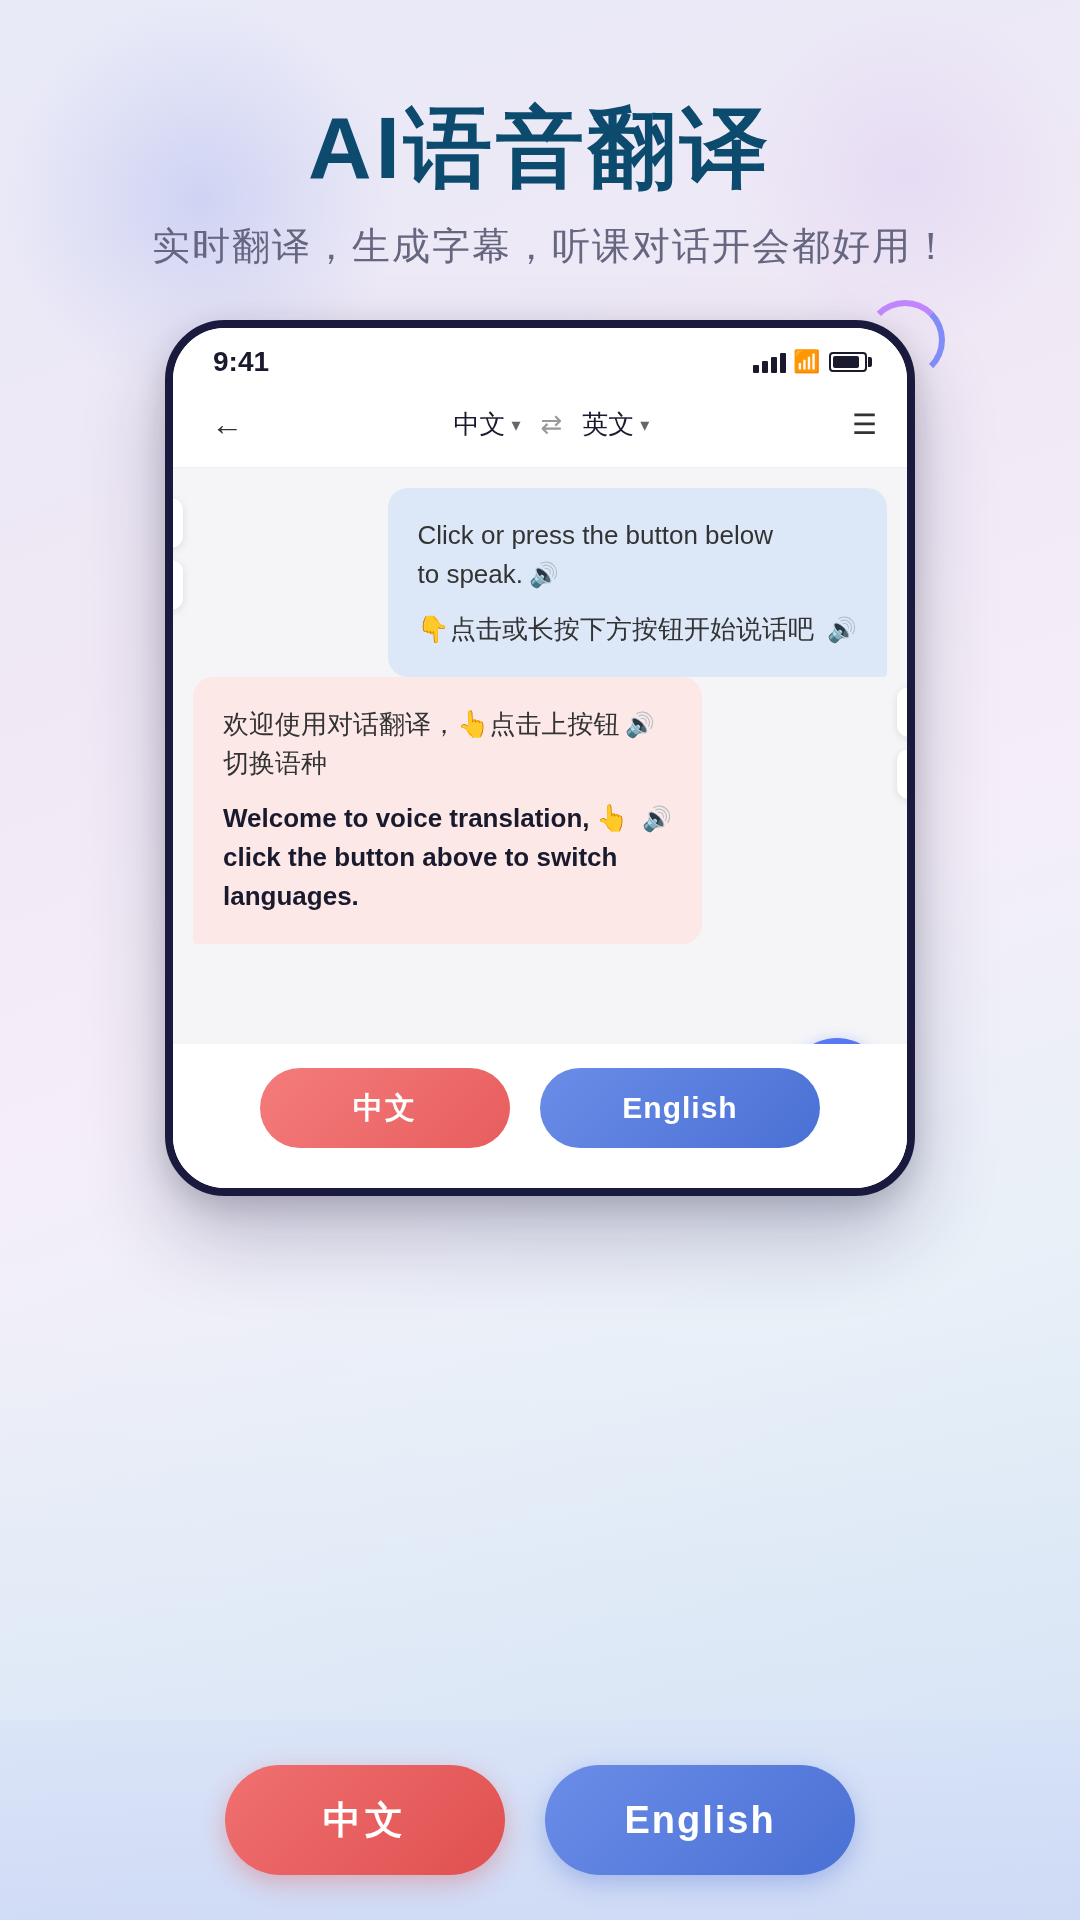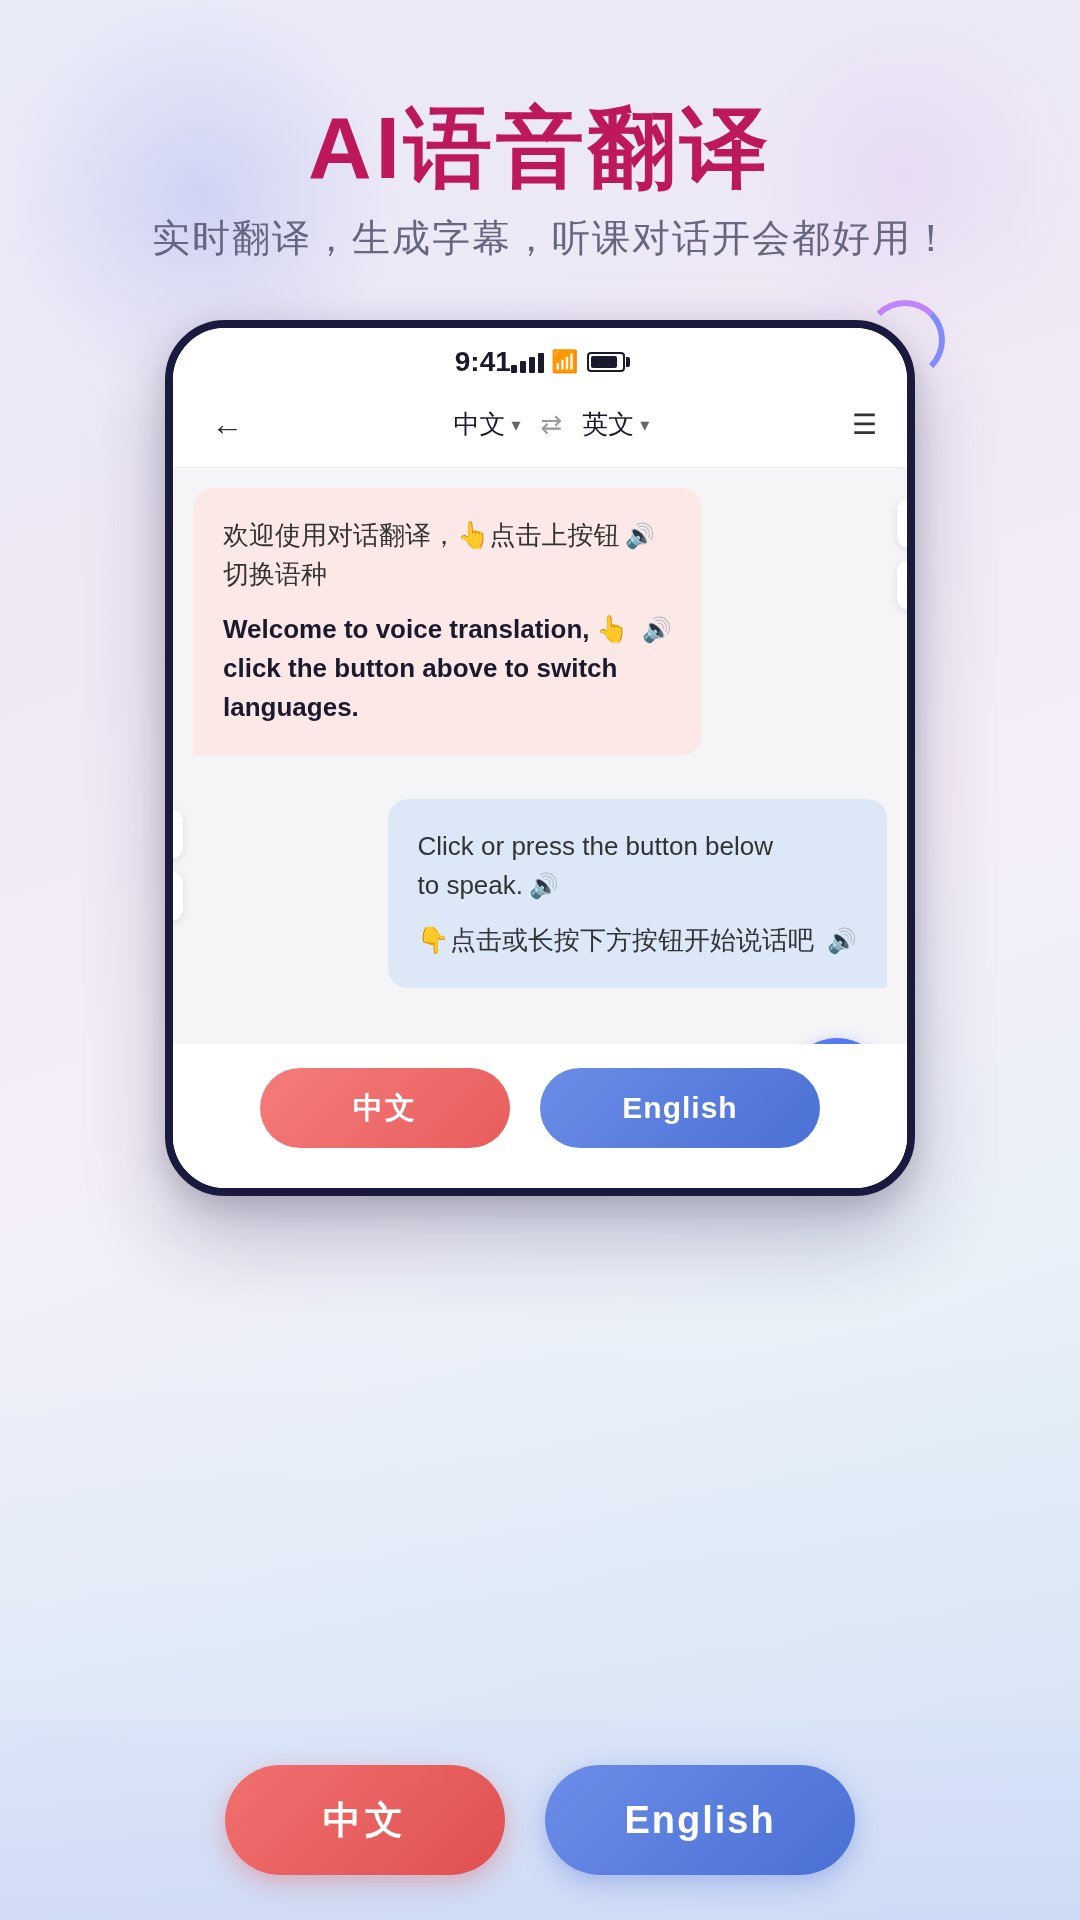--- a/index.html
+++ b/index.html
@@ -40,24 +40,24 @@
     .header {
       position: relative;
       text-align: center;
       padding-top: 100px;
       padding-bottom: 40px;
       z-index: 10;
     }
     .main-title {
       font-size: 88px;
       font-weight: 900;
-      color: #be185d;
+      color: #0c4a6e;
       letter-spacing: 4px;
       line-height: 1.1;
-      margin-bottom: 16px;
+      margin-bottom: 24px;
     }
     .subtitle {
       font-size: 38px;
       color: #666680;
       font-weight: 400;
       letter-spacing: 2px;
       padding-left: 24px;
     }
 
     
@@ -90,21 +90,21 @@
       border-radius: 60px;
       border: 8px solid #1a1a3e;
       box-shadow: 0 40px 80px rgba(30,30,80,0.25), 0 10px 30px rgba(0,0,0,0.15);
       overflow: hidden;
       position: relative;
     }
 
     
     .status-bar {
       display: flex;
-      justify-content: center;
+      justify-content: space-between;
       align-items: center;
       padding: 18px 40px 10px;
       background: #fff;
     }
     .status-time {
       font-size: 28px;
       font-weight: 600;
       color: #1a1a2e;
     }
     .status-icons {
@@ -458,46 +458,20 @@
         <span class="swap-icon">⇄</span>
         <div class="lang-selector">
           <span>英文</span>
           <span class="lang-arrow">▾</span>
         </div>
       </div>
       <span class="nav-right" style="font-size:28px;">☰</span>
     </div>
 
     <div class="chat-area">
-
-      <div style="position:relative; margin-bottom: 24px; display:flex; align-items:flex-start;">
-        <div class="bubble-pink">
-          <div class="bubble-pink-text-cn">
-            欢迎使用对话翻译，<span class="emoji">👆</span>点击上按钮<span class="sound-icon-red">🔊</span>
-            <br>切换语种
-          </div>
-          <div class="bubble-pink-text-en">
-            Welcome to voice translation, <span class="emoji">👆</span> <span class="sound-icon-red">🔊</span><br>
-            click the button above to switch<br>languages.
-          </div>
-        </div>
-        <div class="side-actions-right">
-          <div class="action-btn">
-            <svg width="22" height="22" viewBox="0 0 24 24" fill="none" stroke="#888" stroke-width="2">
-              <rect x="9" y="2" width="6" height="12" rx="3"></rect>
-              <path d="M5 10a7 7 0 0 0 14 0"></path>
-              <line x1="12" y1="19" x2="12" y2="22"></line>
-              <line x1="8" y1="22" x2="16" y2="22"></line>
-            </svg>
-          </div>
-          <div class="action-btn">
-            <span style="font-size:20px;color:#888;letter-spacing:2px;">···</span>
-          </div>
-        </div>
-      </div>
 
       <div style="position:relative; display:flex; align-items:flex-start; justify-content: flex-end;">
         <div class="side-actions-left">
           <div class="action-btn">
             <svg width="22" height="22" viewBox="0 0 24 24" fill="none" stroke="#888" stroke-width="2">
               <rect x="9" y="2" width="6" height="12" rx="3"></rect>
               <path d="M5 10a7 7 0 0 0 14 0"></path>
               <line x1="12" y1="19" x2="12" y2="22"></line>
               <line x1="8" y1="22" x2="16" y2="22"></line>
             </svg>
@@ -509,20 +483,46 @@
         <div class="bubble-blue">
           <div class="bubble-blue-text-en">
             Click or press the button below<br>to speak.<span class="sound-icon-blue">🔊</span>
           </div>
           <div class="bubble-blue-text-cn">
             <span class="emoji">👇</span>点击或长按下方按钮开始说话吧 <span class="sound-icon-blue">🔊</span>
           </div>
         </div>
       </div>
 
+      <div style="position:relative; margin-bottom: 24px; display:flex; align-items:flex-start;">
+        <div class="bubble-pink">
+          <div class="bubble-pink-text-cn">
+            欢迎使用对话翻译，<span class="emoji">👆</span>点击上按钮<span class="sound-icon-red">🔊</span>
+            <br>切换语种
+          </div>
+          <div class="bubble-pink-text-en">
+            Welcome to voice translation, <span class="emoji">👆</span> <span class="sound-icon-red">🔊</span><br>
+            click the button above to switch<br>languages.
+          </div>
+        </div>
+        <div class="side-actions-right">
+          <div class="action-btn">
+            <svg width="22" height="22" viewBox="0 0 24 24" fill="none" stroke="#888" stroke-width="2">
+              <rect x="9" y="2" width="6" height="12" rx="3"></rect>
+              <path d="M5 10a7 7 0 0 0 14 0"></path>
+              <line x1="12" y1="19" x2="12" y2="22"></line>
+              <line x1="8" y1="22" x2="16" y2="22"></line>
+            </svg>
+          </div>
+          <div class="action-btn">
+            <span style="font-size:20px;color:#888;letter-spacing:2px;">···</span>
+          </div>
+        </div>
+      </div>
+
       <div class="ai-caption-btn">
         <div class="ai-caption-icon">
           <svg width="30" height="24" viewBox="0 0 30 24" fill="white">
             <rect x="0" y="16" width="4" height="8" rx="2"></rect>
             <rect x="6" y="10" width="4" height="14" rx="2"></rect>
             <rect x="12" y="4" width="4" height="20" rx="2"></rect>
             <rect x="18" y="8" width="4" height="16" rx="2"></rect>
             <rect x="24" y="12" width="4" height="12" rx="2"></rect>
           </svg>
         </div>

